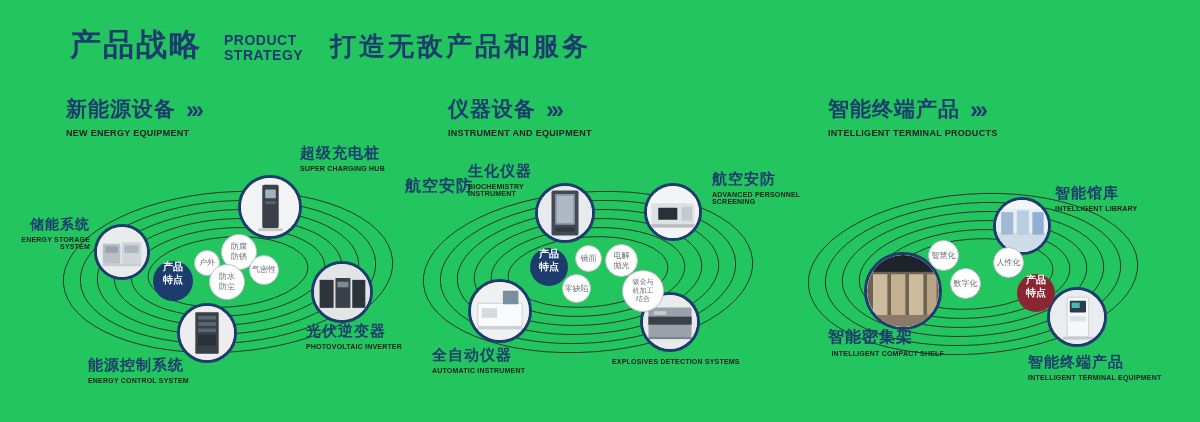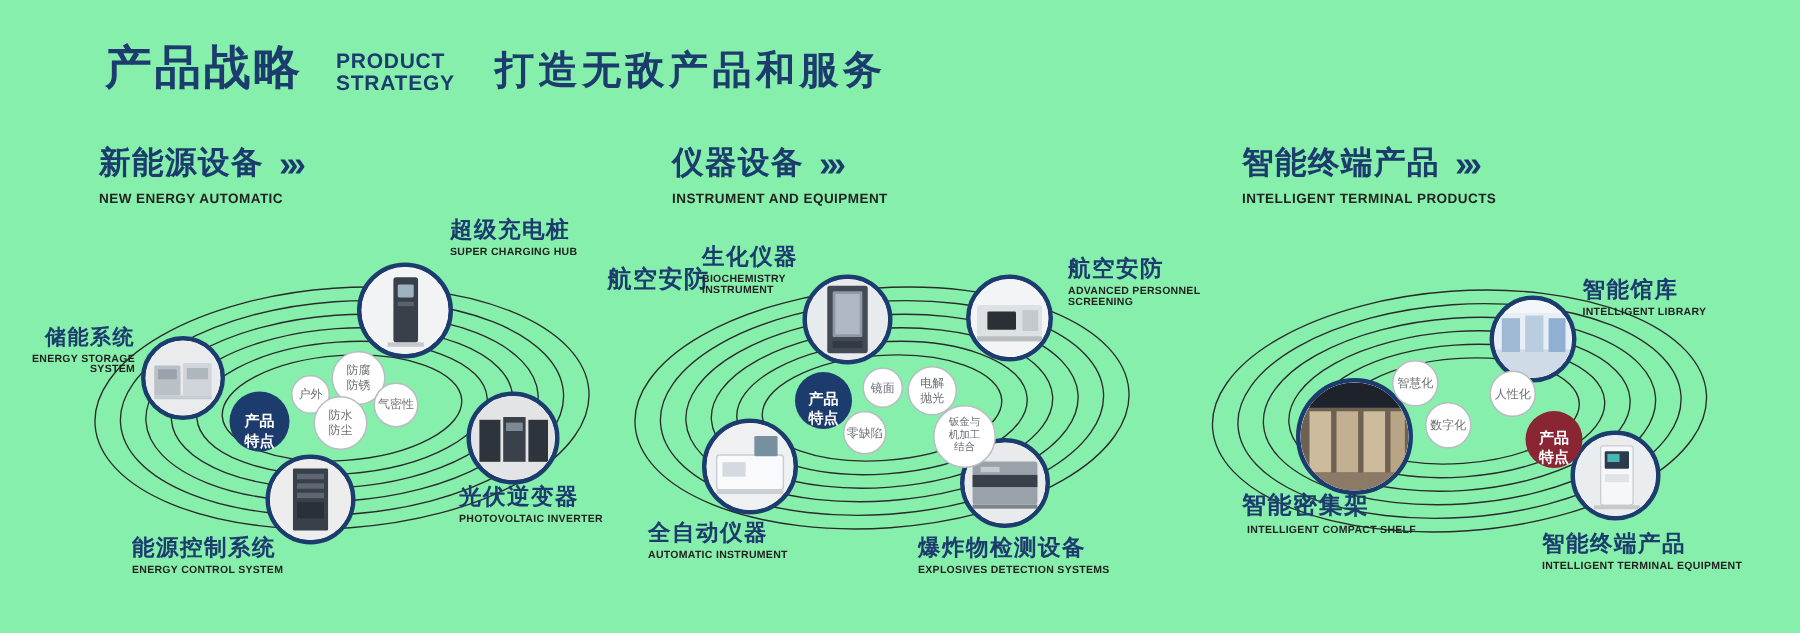--- a/index.html
+++ b/index.html
@@ -1,33 +1,33 @@
 <!DOCTYPE html>
 <html><head>
 <meta charset="utf-8">
 <style>
   * { margin:0; padding:0; box-sizing:border-box; }
   html,body { width:1200px; height:422px; }
   body { background:#ffffff; font-family:"Liberation Sans", sans-serif; overflow:hidden; }
-  .canvas { position:relative; width:1200px; height:422px; background:#86efac; overflow:hidden; }
+  .canvas { position:relative; width:1200px; height:422px; background:#22c55e; overflow:hidden; }
   .abs { position:absolute; }
 
   .title-cn { font-size:31px; font-weight:bold; color:#1c3c6e; letter-spacing:2px; }
   .title-en { font-size:14px; font-weight:bold; color:#1c3c6e; line-height:1.05; letter-spacing:0.5px; }
   .title-en span { display:block; }
   .tagline  { font-size:26px; font-weight:bold; color:#1c3c6e; letter-spacing:3px; }
 
   .sec-head .cn { font-size:21px; font-weight:bold; color:#1c3c6e; letter-spacing:1px; }
   .arrows { font-size:24px; font-weight:bold; color:#1c3c6e; margin-left:10px; letter-spacing:-3px; position:relative; top:2px; }
   .sec-sub { font-size:9px; font-weight:bold; color:#222222; margin-top:5px; letter-spacing:0.3px; }
 
   .node { border-radius:50%; border:3px solid #1c3c6e; overflow:hidden; background:#fff; }
   .node svg { display:block; width:100%; height:100%; border-radius:50%; }
 
-  .badge { border-radius:50%; background:#1c3c6e; color:#ffffff; display:flex; align-items:flex-end; justify-content:center; text-align:center; }
+  .badge { border-radius:50%; background:#1c3c6e; color:#ffffff; display:flex; align-items:flex-start; justify-content:center; text-align:center; }
   .badge span { width:2em; font-size:10px; font-weight:bold; line-height:1.25; }
   .badge.red { background:#8a2634; }
 
   .tag { border-radius:50%; background:#ffffff; border:1px solid #b9bcc2; color:#6d7076;
          display:flex; align-items:center; justify-content:center; text-align:center; }
   .tag span { font-size:8px; line-height:1.2; display:block; }
 
   .label .cn { display:block; font-size:15px; font-weight:bold; color:#1c3c6e; letter-spacing:1px; }
   .label .en { display:block; font-size:7px; font-weight:bold; color:#222222; margin-top:2px; letter-spacing:0.2px; }
   .ta-r { text-align:right; }
@@ -41,21 +41,21 @@
 
   <div class="abs title-cn" style="left:70px;top:24px">产品战略</div>
   <div class="abs title-en" style="left:224px;top:33px">
     <span>PRODUCT</span>
     <span>STRATEGY</span>
   </div>
   <div class="abs tagline" style="left:330px;top:29px">打造无敌产品和服务</div>
 
   <div class="abs sec-head" style="left:66px;top:94px">
     <div><span class="cn">新能源设备</span><span class="arrows">›››</span></div>
-    <div class="sec-sub">NEW ENERGY AUTOMATIC</div>
+    <div class="sec-sub">NEW ENERGY EQUIPMENT</div>
   </div>
   <div class="abs sec-head" style="left:448px;top:94px">
     <div><span class="cn">仪器设备</span><span class="arrows">›››</span></div>
     <div class="sec-sub">INSTRUMENT AND EQUIPMENT</div>
   </div>
   <div class="abs sec-head" style="left:828px;top:94px">
     <div><span class="cn">智能终端产品</span><span class="arrows">›››</span></div>
     <div class="sec-sub">INTELLIGENT TERMINAL PRODUCTS</div>
   </div>
 
@@ -224,21 +224,20 @@
   </div>
   <div class="abs label" style="left:712px;top:170px;width:112px">
     <span class="cn">航空安防</span>
     <span class="en">ADVANCED PERSONNEL SCREENING</span>
   </div>
   <div class="abs label" style="left:432px;top:346px;width:110px">
     <span class="cn">全自动仪器</span>
     <span class="en">AUTOMATIC INSTRUMENT</span>
   </div>
   <div class="abs label" style="left:612px;top:356px;width:160px">
-    <span class="cn">爆炸物检测设备</span>
     <span class="en">EXPLOSIVES DETECTION SYSTEMS</span>
   </div>
 
   <div class="abs node" style="left:993px;top:197px;width:58px;height:58px">
     <svg viewBox="0 0 60 60">
         <rect width="60" height="60" fill="#e7eef5"></rect>
         <rect x="0" y="38" width="60" height="22" fill="#cfdce8"></rect>
         <rect x="6" y="14" width="14" height="26" fill="#9fb9d4"></rect>
         <rect x="24" y="12" width="14" height="28" fill="#b9cde1"></rect>
         <rect x="42" y="14" width="13" height="26" fill="#8fb0d1"></rect>

